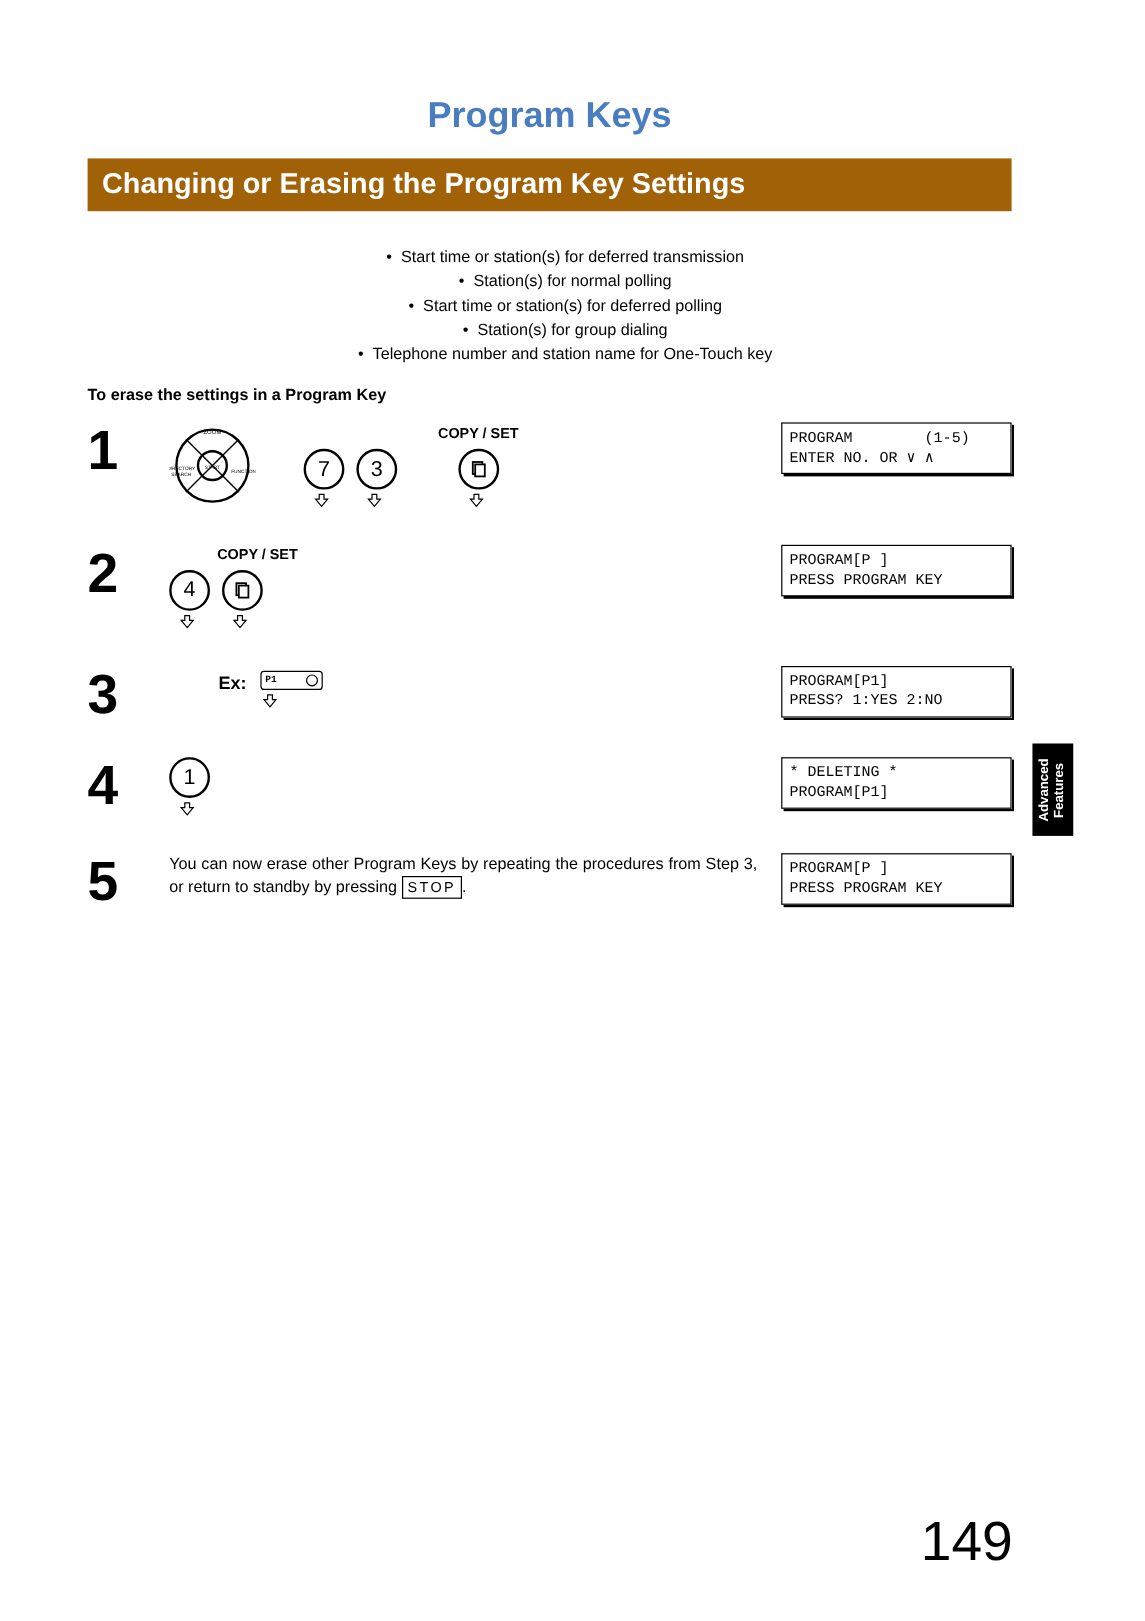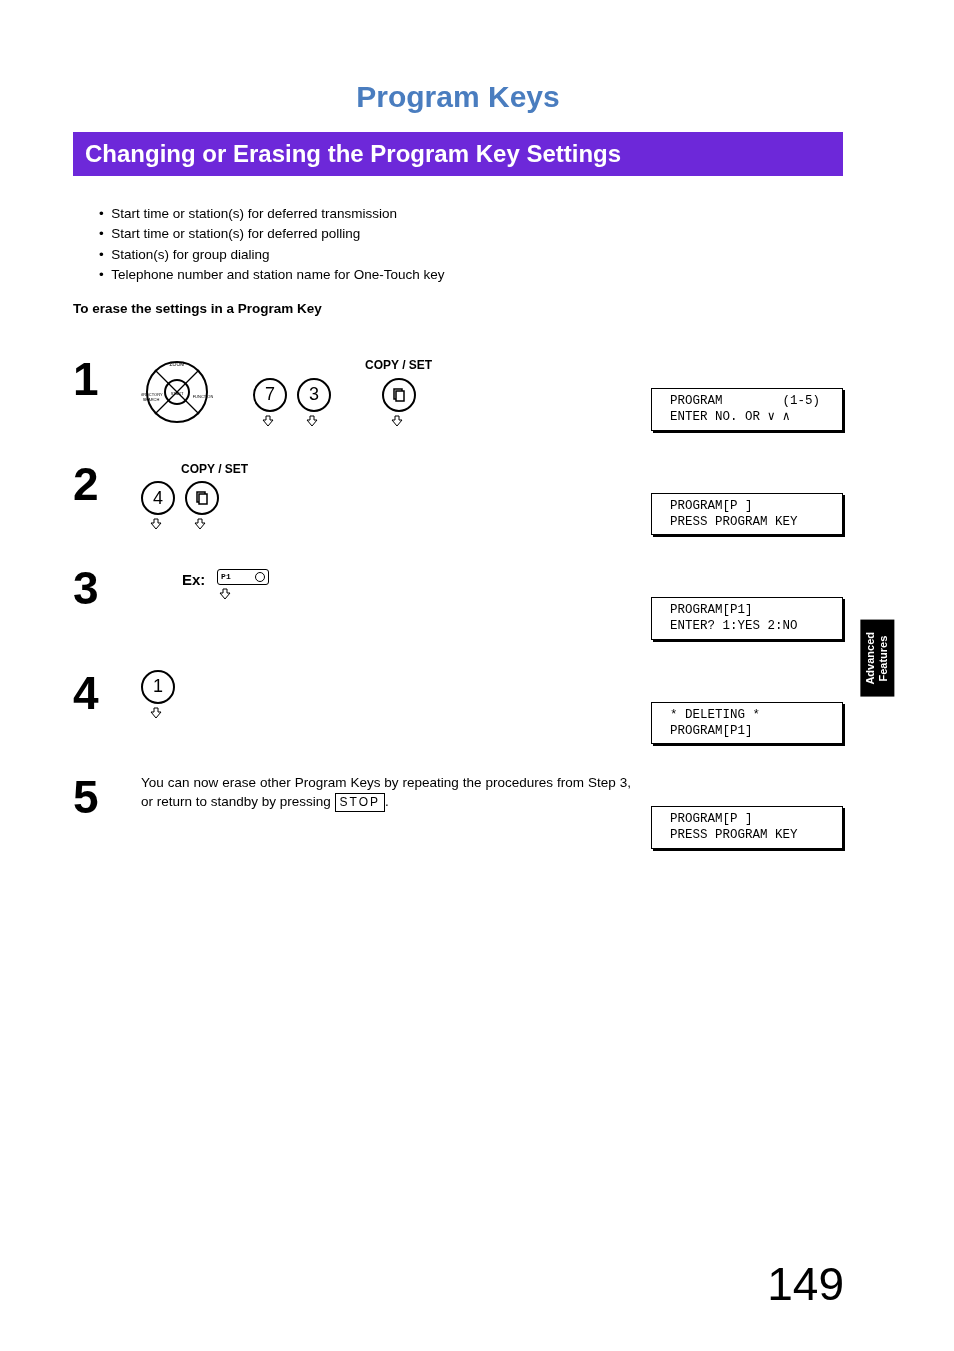--- a/index.html
+++ b/index.html
@@ -1,30 +1,30 @@
 <!DOCTYPE html>
 <html><head>
 <meta charset="utf-8">
 <style>
   * { box-sizing: border-box; margin: 0; padding: 0; }
   html, body { width: 954px; height: 1351px; font-family: Arial, Helvetica, sans-serif; background: #fff; color: #000; }
   .page { position: relative; width: 954px; height: 1351px; }
   .content { position: absolute; left: 73px; top: 80px; width: 770px; }
   .title { color: #4a7dbf; font-size: 30px; font-weight: bold; text-align: center; margin-bottom: 18px; }
-  .section-bar { background: #6d28d9; color: #fff; font-size: 24px; font-weight: bold; padding: 8px 12px; margin-bottom: 28px; }
+  .section-bar { background: #a16207; color: #fff; font-size: 24px; font-weight: bold; padding: 8px 12px; margin-bottom: 28px; }
   .intro { font-size: 13.5px; line-height: 1.4; margin-bottom: 6px; text-align: justify; }
-  .bullets { margin-left: 26px; margin-bottom: 16px; }
+  .bullets { margin-left: 26px; margin-bottom: 16px; text-align: center; }
   .bullets li { font-size: 13.5px; line-height: 1.5; list-style: none; }
   .bullets li::before { content: "\2022\00a0\00a0"; }
-  .subhead { font-size: 13.5px; font-weight: bold; margin-bottom: 40px; }
+  .subhead { font-size: 13.5px; font-weight: bold; margin-bottom: 16px; }
   .steps { display: flex; flex-direction: column; gap: 30px; }
   .step-row { display: flex; align-items: flex-start; }
   .step-num { font-size: 46px; font-weight: bold; width: 68px; flex-shrink: 0; line-height: 1; }
   .step-mid { flex: 1; font-size: 13.5px; line-height: 1.4; padding-right: 20px; }
-  .lcd { width: 192px; flex-shrink: 0; border: 1px solid #000; box-shadow: 2px 2px 0 #000; font-family: "Courier New", monospace; font-size: 12.5px; padding: 4px 18px; line-height: 1.3; white-space: pre; margin-top: 32px; }
+  .lcd { width: 192px; flex-shrink: 0; border: 1px solid #000; box-shadow: 2px 2px 0 #000; font-family: "Courier New", monospace; font-size: 12.5px; padding: 4px 6px; line-height: 1.3; white-space: pre; }
   
   .btn-row { display: flex; align-items: flex-start; gap: 10px; }
   .circle-key { display: inline-flex; flex-direction: column; align-items: center; }
   .circle-key .c { width: 34px; height: 34px; border: 2px solid #000; border-radius: 50%; display: flex; align-items: center; justify-content: center; font-size: 18px; font-weight: normal; }
   .press-hand { width: 20px; height: 14px; margin-top: 2px; }
   .copy-set-label { font-size: 12px; font-weight: bold; margin-bottom: 4px; text-align: center; }
   .nav-pad { width: 72px; height: 72px; }
   .stop-key { display: inline-block; border: 1px solid #000; padding: 0 4px; font-size: 12px; letter-spacing: 2px; }
   .ex-label { font-weight: bold; font-size: 15px; display:inline-block; margin-right:8px;padding-left:41px; }
   .side-tab { position: absolute; right: 60px; top: 620px; writing-mode: vertical-rl; transform: rotate(180deg); background: #000; color: #fff; font-size: 11px; font-weight: bold; text-align: center; padding: 12px 4px; line-height: 1.2; }
@@ -32,20 +32,21 @@
 </style>
 </head>
 <body>
 
 <div class="page">
   <div class="content">
     <div class="title">Program Keys</div>
     <div class="section-bar">Changing or Erasing the Program Key Settings</div>
     <ul class="bullets">
       <li>Start time or station(s) for deferred transmission</li>
+      <li>Station(s) for normal polling</li>
       <li>Start time or station(s) for deferred polling</li>
       <li>Station(s) for group dialing</li>
       <li>Telephone number and station name for One-Touch key</li>
     </ul>
     <p class="subhead">To erase the settings in a Program Key</p>
 
     <div class="steps">
 
       <div class="step-row">
         <div class="step-num">1</div>
@@ -139,21 +140,21 @@
                 <span style="position:absolute; left:3px; top:1px; font-size:8px; font-weight:bold;">P1</span>
                 <span style="position:absolute; right:3px; top:2px; width:10px; height:10px; border:1.2px solid #000; border-radius:50%;"></span>
               </span>
               <svg class="press-hand" viewBox="0 0 20 14">
                   <path d="M6 2 v4 h-3 l5 6 l5 -6 h-3 v-4 z" fill="none" stroke="#000" stroke-width="1"></path>
                 </svg>
             </span>
           </div>
         </div>
         <div class="lcd"><span>PROGRAM[P1]</span>
-<span>ENTER? 1:YES 2:NO</span></div>
+<span>PRESS? 1:YES 2:NO</span></div>
       </div>
 
       <div class="step-row">
         <div class="step-num">4</div>
         <div class="step-mid">
           <div class="circle-key">
             <div class="c">1</div>
             <svg class="press-hand" viewBox="0 0 20 14">
                 <path d="M6 2 v4 h-3 l5 6 l5 -6 h-3 v-4 z" fill="none" stroke="#000" stroke-width="1"></path>
               </svg>

